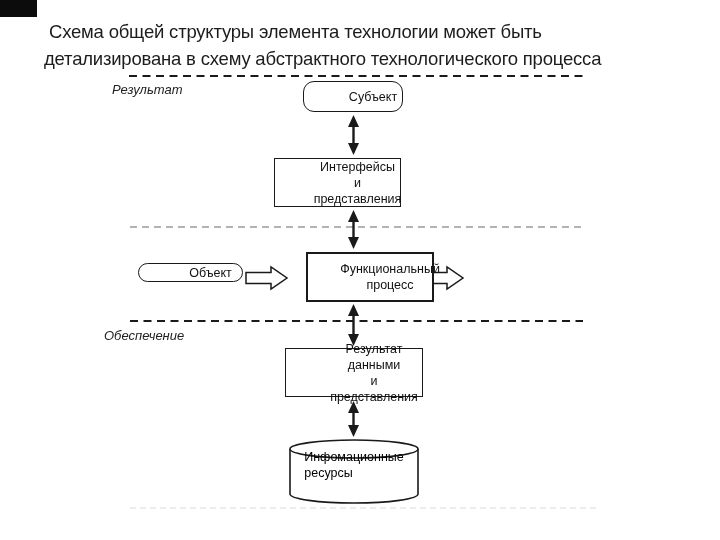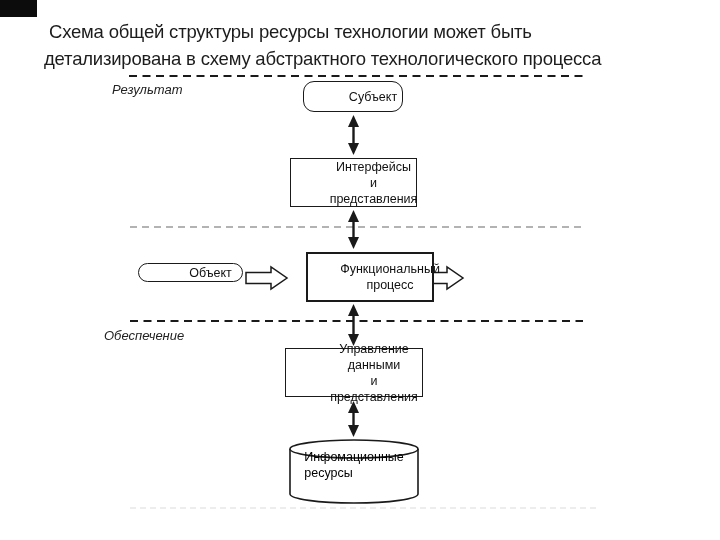--- a/index.html
+++ b/index.html
@@ -56,21 +56,21 @@
     justify-content: center;
     text-align: center;
     font-size: 12.5px;
     line-height: 1.28;
     color: #111111;
     white-space: pre-line;
     padding-left: 40px;
   }
   .rounded { border-radius: 11px; }
   .node-subject    { left: 303px; top: 81px;  width: 100px; height: 31px; }
-  .node-interfaces { left: 290px; top: 158px; width: 127px; height: 49px; }
+  .node-interfaces { left: 274px; top: 158px; width: 127px; height: 49px; }
   .node-object     { left: 138px; top: 263px; width: 105px; height: 19px; }
   .node-process    { left: 289px; top: 252px; width: 128px; height: 50px; border-width: 2px; margin-left: 17px; }
   .node-result     { left: 467px; top: 263px; width: 100px; height: 31px; }
   .node-datamgmt   { left: 285px; top: 348px; width: 138px; height: 49px; border-width: 1.4px; }
   .cyl-text {
     position: absolute;
     left: 294px; top: 444px;
     width: 120px; height: 42px;
     display: flex;
     align-items: center;
@@ -82,21 +82,21 @@
   }
 </style>
 </head>
 <body>
 
 <div class="stage">
 
   <div class="corner-mark"></div>
 
   <div class="title">
-    <div class="t1">Схема общей структуры ресурсы технологии может быть</div>
+    <div class="t1">Схема общей структуры элемента технологии может быть</div>
     <div class="t2">детализирована в схему абстрактного технологического процесса</div>
   </div>
 
   <svg class="canvas" width="720" height="540" viewBox="0 0 720 540" xmlns="http://www.w3.org/2000/svg">
 
     <line x1="129" y1="76" x2="587" y2="76" stroke="#1a1a1a" stroke-width="2.2" stroke-dasharray="8 5.5"></line>
     <line x1="130" y1="227" x2="586" y2="227" stroke="#9a9a9a" stroke-width="1.4" stroke-dasharray="7 5"></line>
     <line x1="130" y1="321" x2="583" y2="321" stroke="#1a1a1a" stroke-width="2.2" stroke-dasharray="8 5.5"></line>
     <line x1="130" y1="508" x2="600" y2="508" stroke="#dcdcdc" stroke-width="1.2" stroke-dasharray="6 4"></line>
 
@@ -132,18 +132,18 @@
 
   <div class="section-label lbl-management">Результат</div>
   <div class="section-label lbl-support">Обеспечение</div>
 
   <div class="node rounded node-subject">Субъект</div>
   <div class="node node-interfaces">Интерфейсы
 и представления</div>
   <div class="node rounded node-object">Объект</div>
   <div class="node node-process">Функциональный
 процесс</div>
-  <div class="node node-datamgmt">Управление данными
+  <div class="node node-datamgmt">Результат данными
 и представления</div>
   <div class="cyl-text">Инфомационные
 ресурсы</div>
 
 </div>
 
 </body></html>

